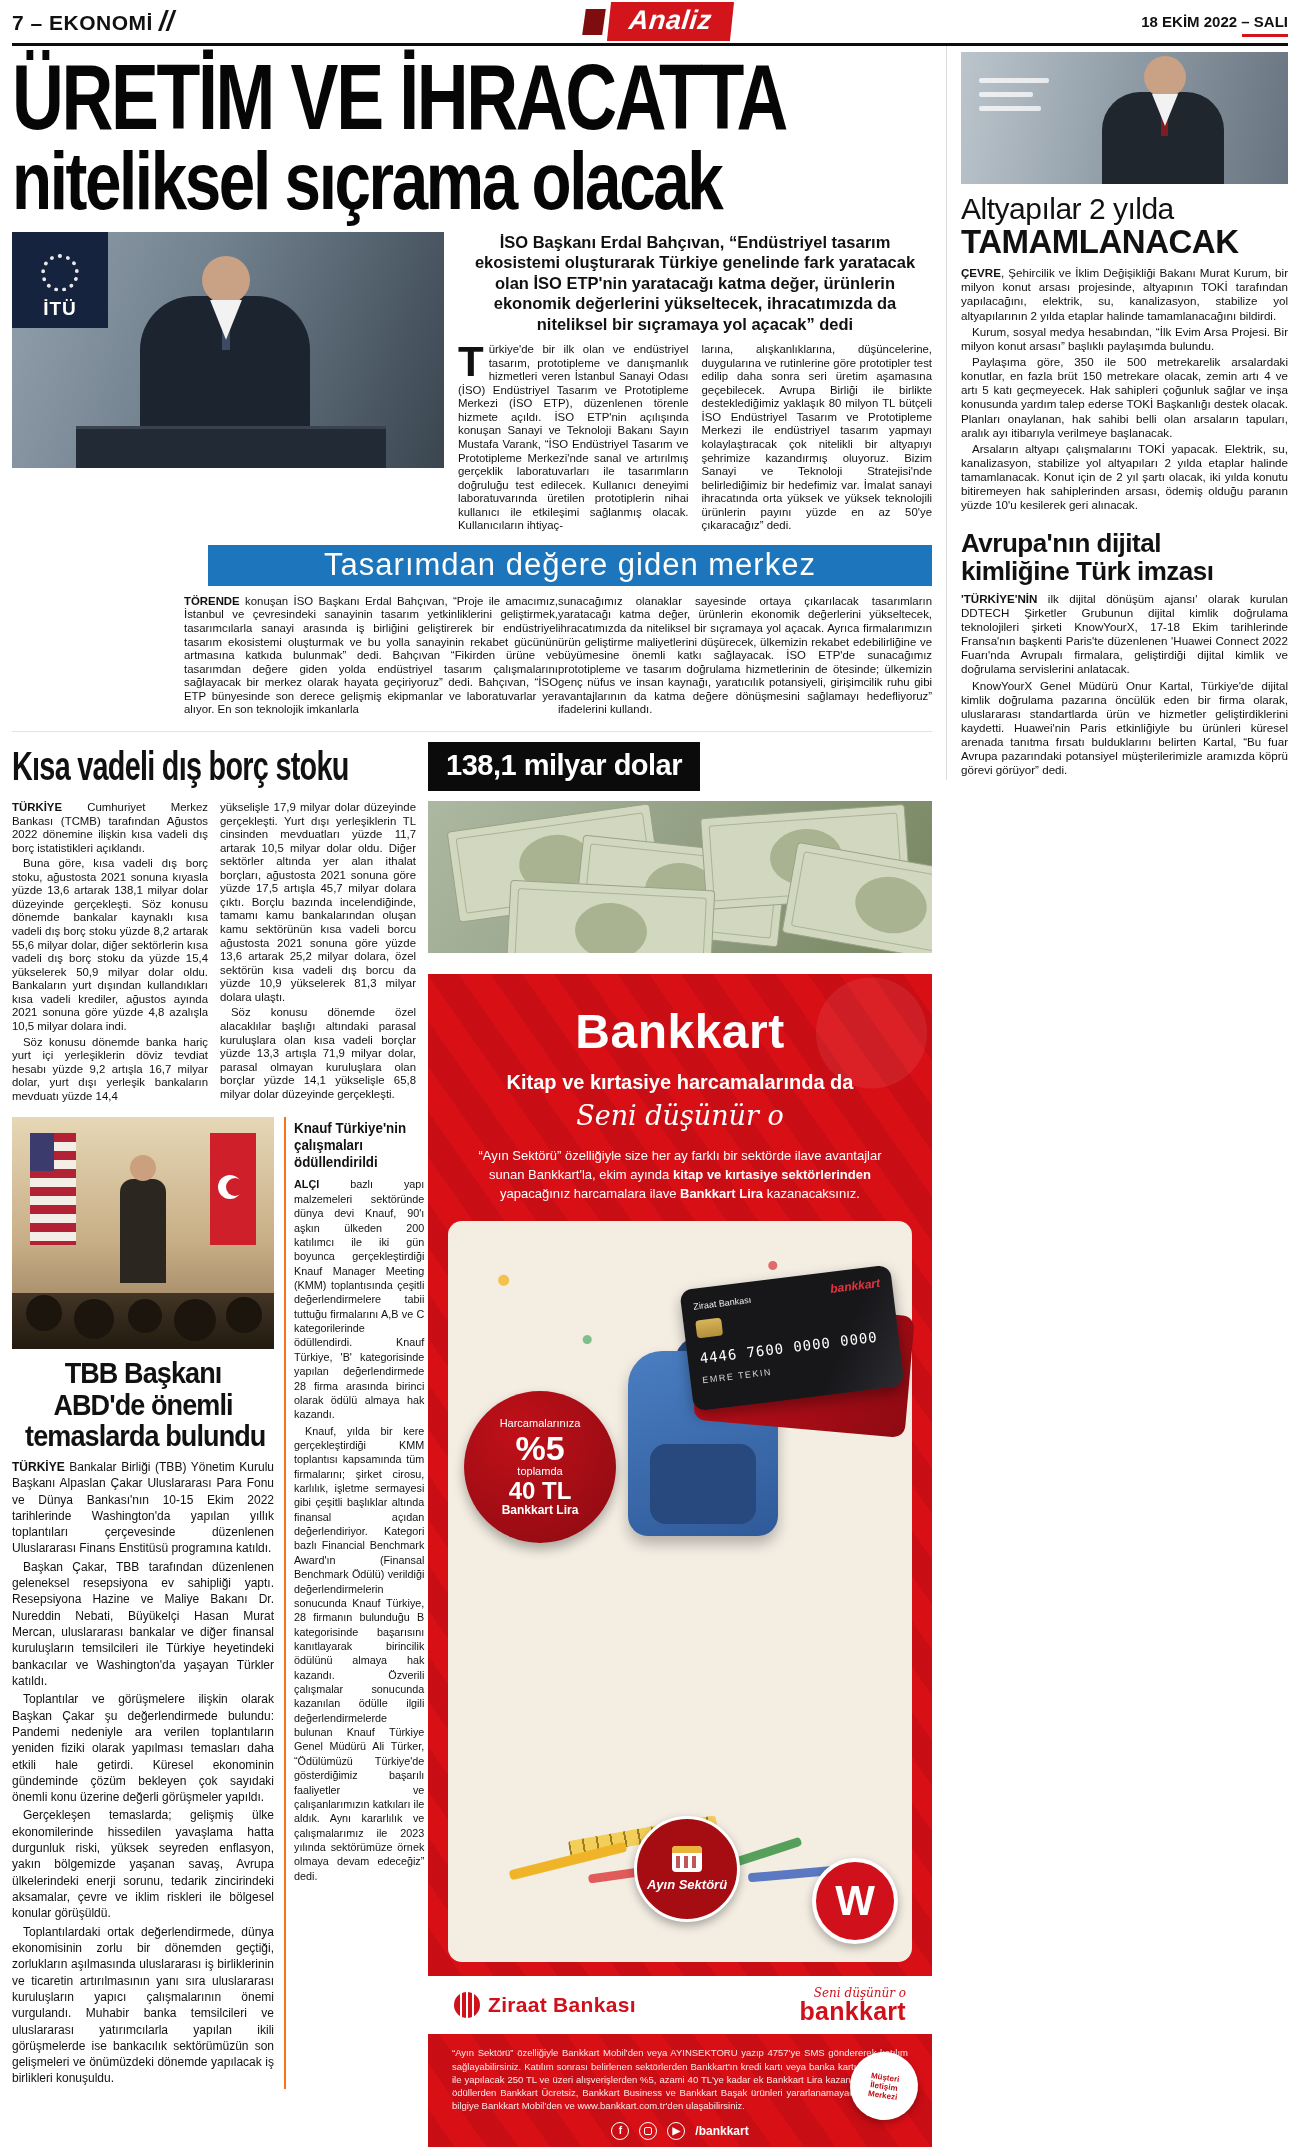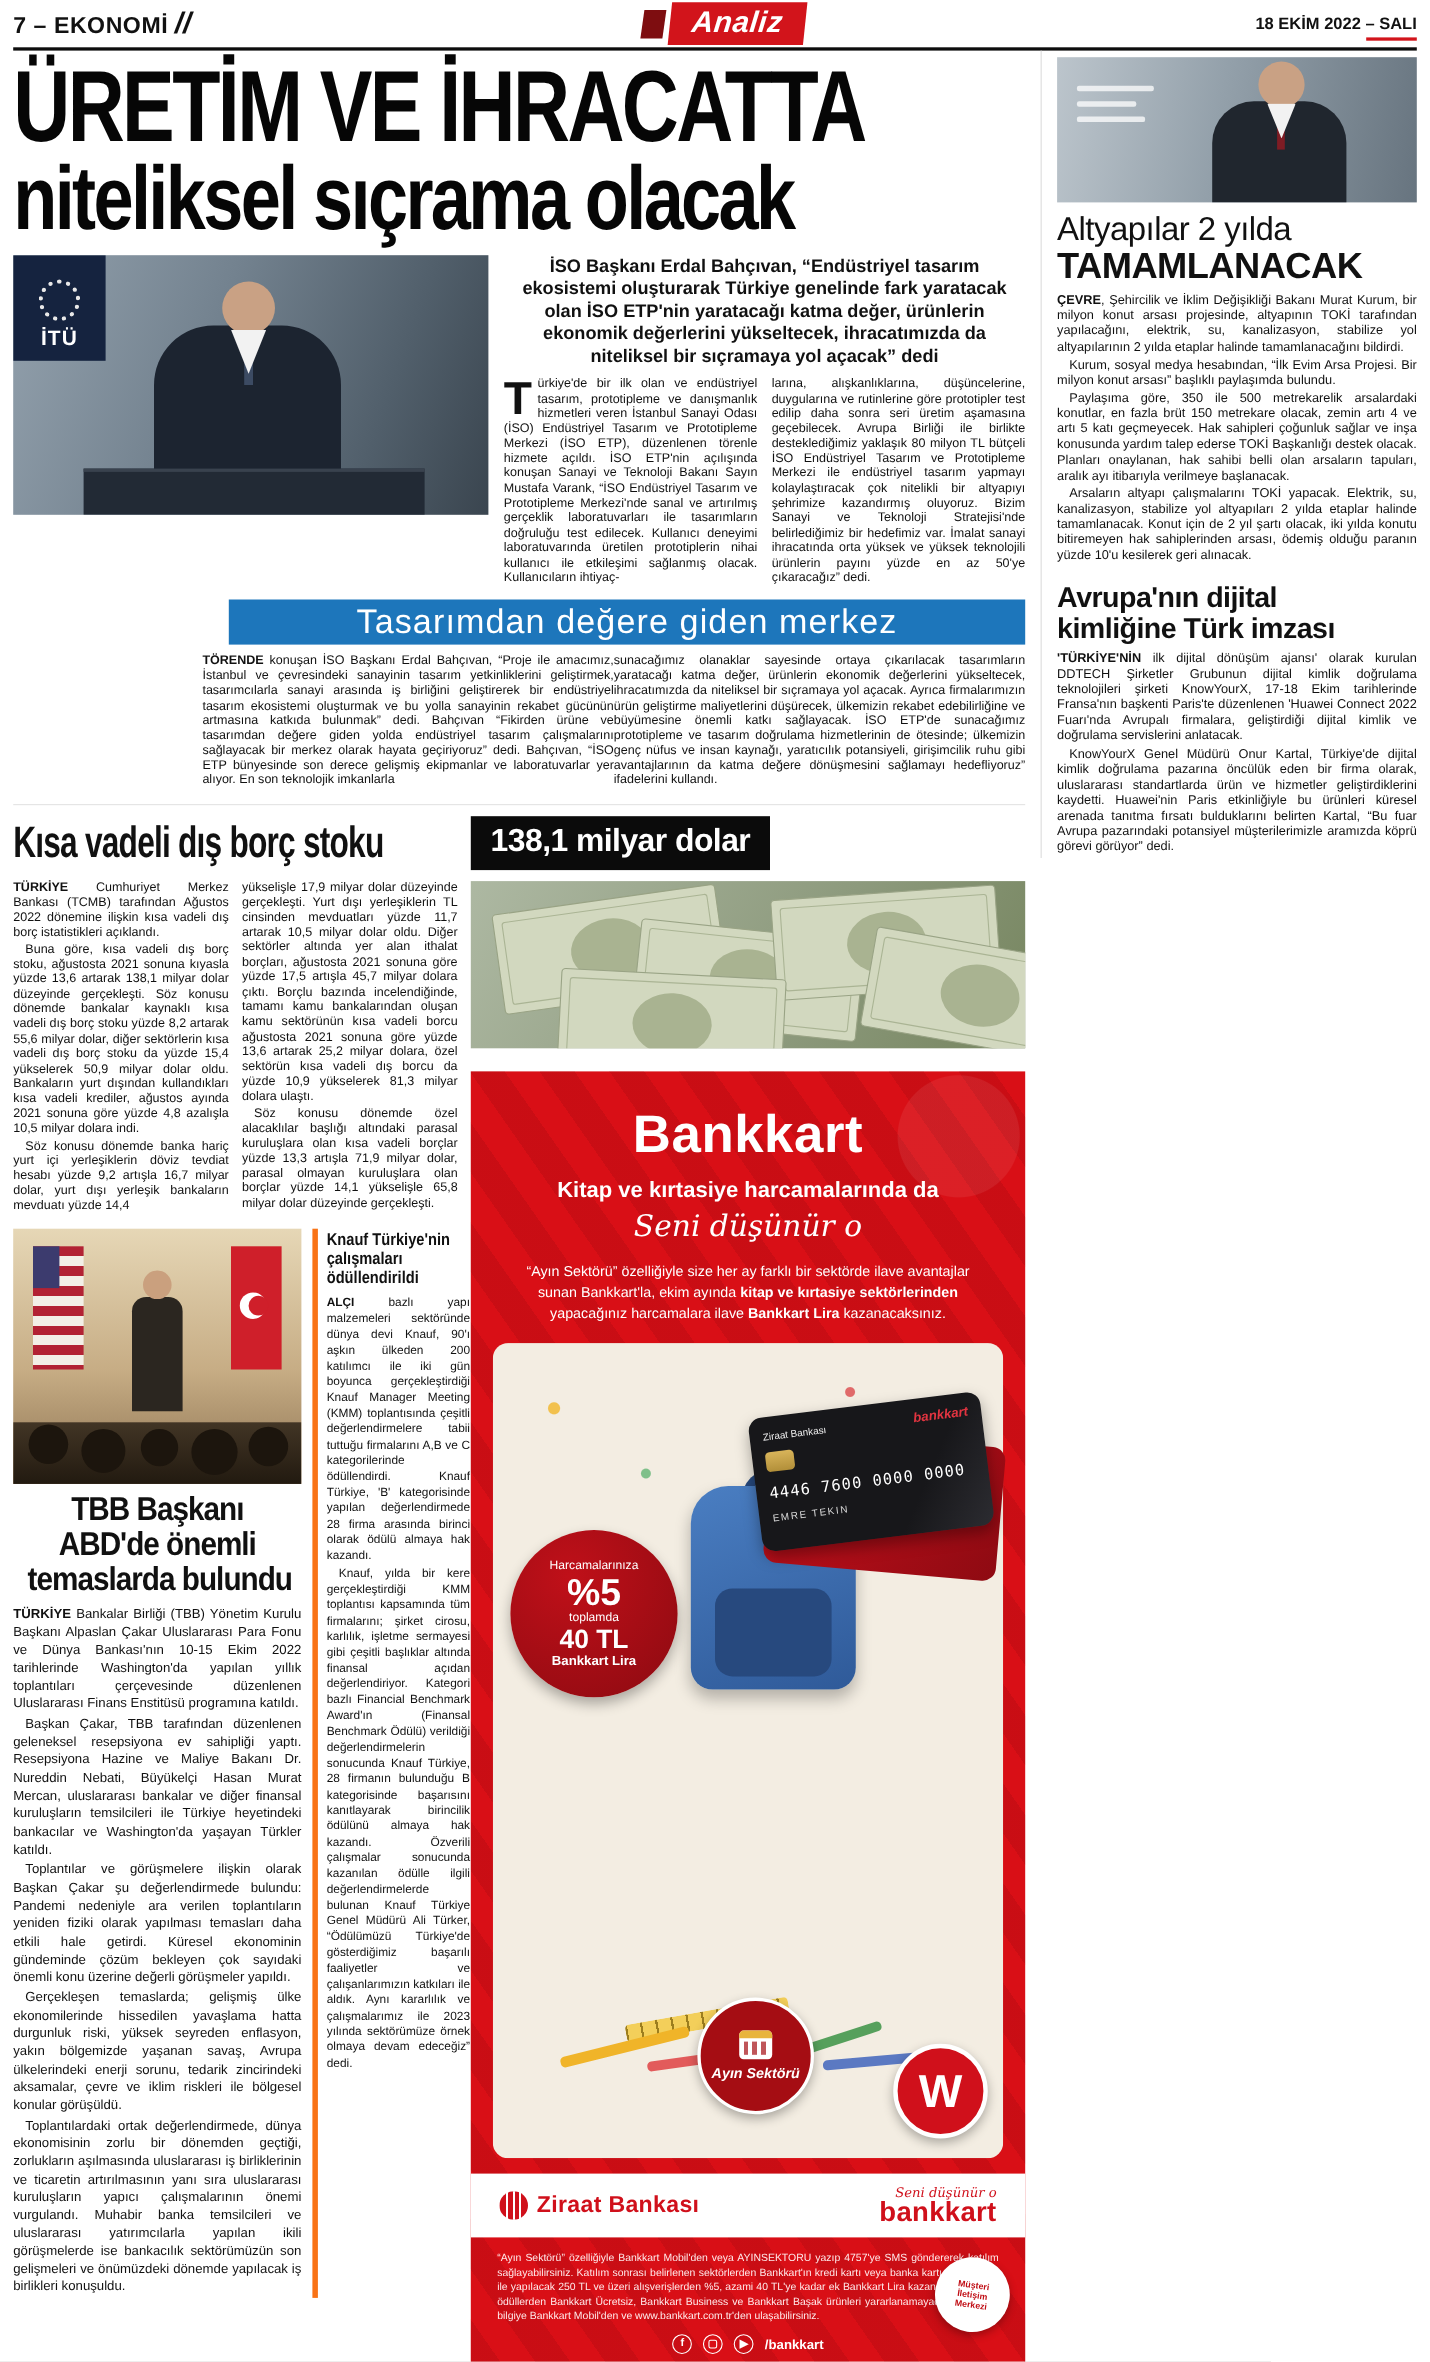--- a/index.html
+++ b/index.html
@@ -35,21 +35,21 @@
   .body3 { font-size:10.8px; line-height:1.33; overflow-wrap:anywhere; }
   .sbody { font-size:11.6px; line-height:1.22; }
   .ind { text-indent:11px; }
   .lead { font-weight:700; }
   p { margin-bottom:2px; }
 
   
   .iso-top { display:flex; gap:14px; }
   .iso-photo { width:432px; height:236px; flex:none; position:relative; overflow:hidden;
     background:linear-gradient(110deg,#93a1ad 0%,#73828f 40%,#515f6b 75%,#3a454f 100%); }
-  .itu-badge { position:absolute; left:0; top:0; width:84px; height:96px; background:#15233f;
+  .itu-badge { position:absolute; left:0; top:0; width:96px; height:96px; background:#15233f;
     display:flex; flex-direction:column; align-items:center; justify-content:flex-end; padding-bottom:8px; gap:6px; }
   .itu-gear { width:38px; height:38px; border:4px dotted #e8e8e8; border-radius:50%; }
   .itu-label { color:#fff; font-weight:700; font-size:19px; letter-spacing:1px; }
   .iso-man { position:absolute; left:128px; bottom:40px; width:170px; height:132px; background:#1c2430; border-radius:54px 54px 0 0; }
   .iso-man::before { content:""; position:absolute; top:-40px; left:62px; width:48px; height:48px; border-radius:50%; background:#c9a184; }
   .iso-man::after { content:""; position:absolute; top:4px; left:70px; width:32px; height:40px; background:#f2f2f2; clip-path:polygon(0 0,100% 0,50% 100%); }
   .iso-tie { position:absolute; top:8px; left:82px; width:8px; height:46px; background:#3c4b63; }
   .iso-podium { position:absolute; left:64px; bottom:0; width:310px; height:42px; background:#222a35; border-top:3px solid #39424e; }
   .iso-mic { position:absolute; width:3px; height:74px; background:#14181d; }
   .iso-mic.m1 { left:230px; bottom:40px; transform:rotate(20deg); }
@@ -70,21 +70,21 @@
   .debt-title-wrap { width:416px; flex:none; }
   .debt-title { display:block; font-size:40px; font-weight:700; letter-spacing:-1px; white-space:nowrap; transform:scaleX(.72); transform-origin:left center; }
   .debt-box { background:#0b0b0b; color:#fff; font-weight:700; font-size:29px; letter-spacing:-.5px; padding:7px 18px 9px; white-space:nowrap; }
   .lower { display:flex; gap:12px; }
   .lower-left { width:404px; flex:none; }
   .lower-right { flex:1; display:flex; flex-direction:column;gap:13px; }
   .debt-cols { display:flex; gap:12px; }
   .debt-cols > div { flex:1; }
   .bottom-row { display:flex; gap:10px; margin-top:12px; }
   .tbb-col { width:262px; flex:none; }
-  .knauf-col { flex:1; border-left:5px solid #f97316; padding-left:8px; }
+  .knauf-col { flex:1; border-left:2px solid #f97316; padding-left:8px; }
 
   .tbb-photo { height:232px; position:relative; overflow:hidden; margin-bottom:8px;
     background:linear-gradient(180deg,#e6d7b6 0%,#c7ad85 55%,#8d7352 100%); }
   .flag { position:absolute; top:16px; width:46px; height:112px; }
   .flag.us { left:18px; background:repeating-linear-gradient(180deg,#b22234 0 9px,#f3efe7 9px 18px); }
   .flag.us::after { content:""; position:absolute; left:0; top:0; width:24px; height:38px; background:#3c3b6e; }
   .flag.tr { right:18px; background:#cf1f2a; }
   .flag.tr::after { content:""; position:absolute; left:8px; top:42px; width:24px; height:24px; border-radius:50%; background:#fff; }
   .flag.tr::before { content:""; position:absolute; left:16px; top:45px; width:18px; height:18px; border-radius:50%; background:#cf1f2a; z-index:1; }
   .tbb-speaker { position:absolute; left:50%; top:62px; transform:translateX(-50%); width:46px; height:104px; background:#2b2620; border-radius:13px 13px 0 0; }

